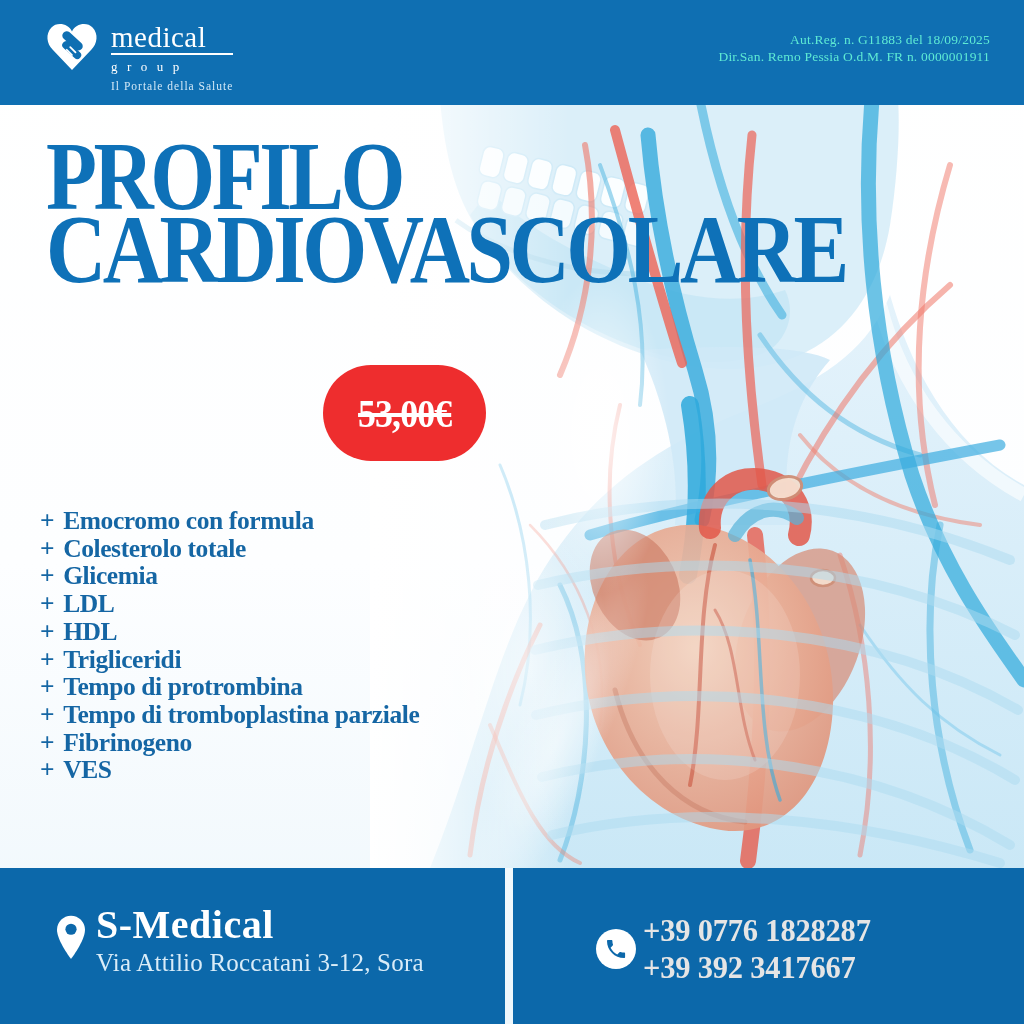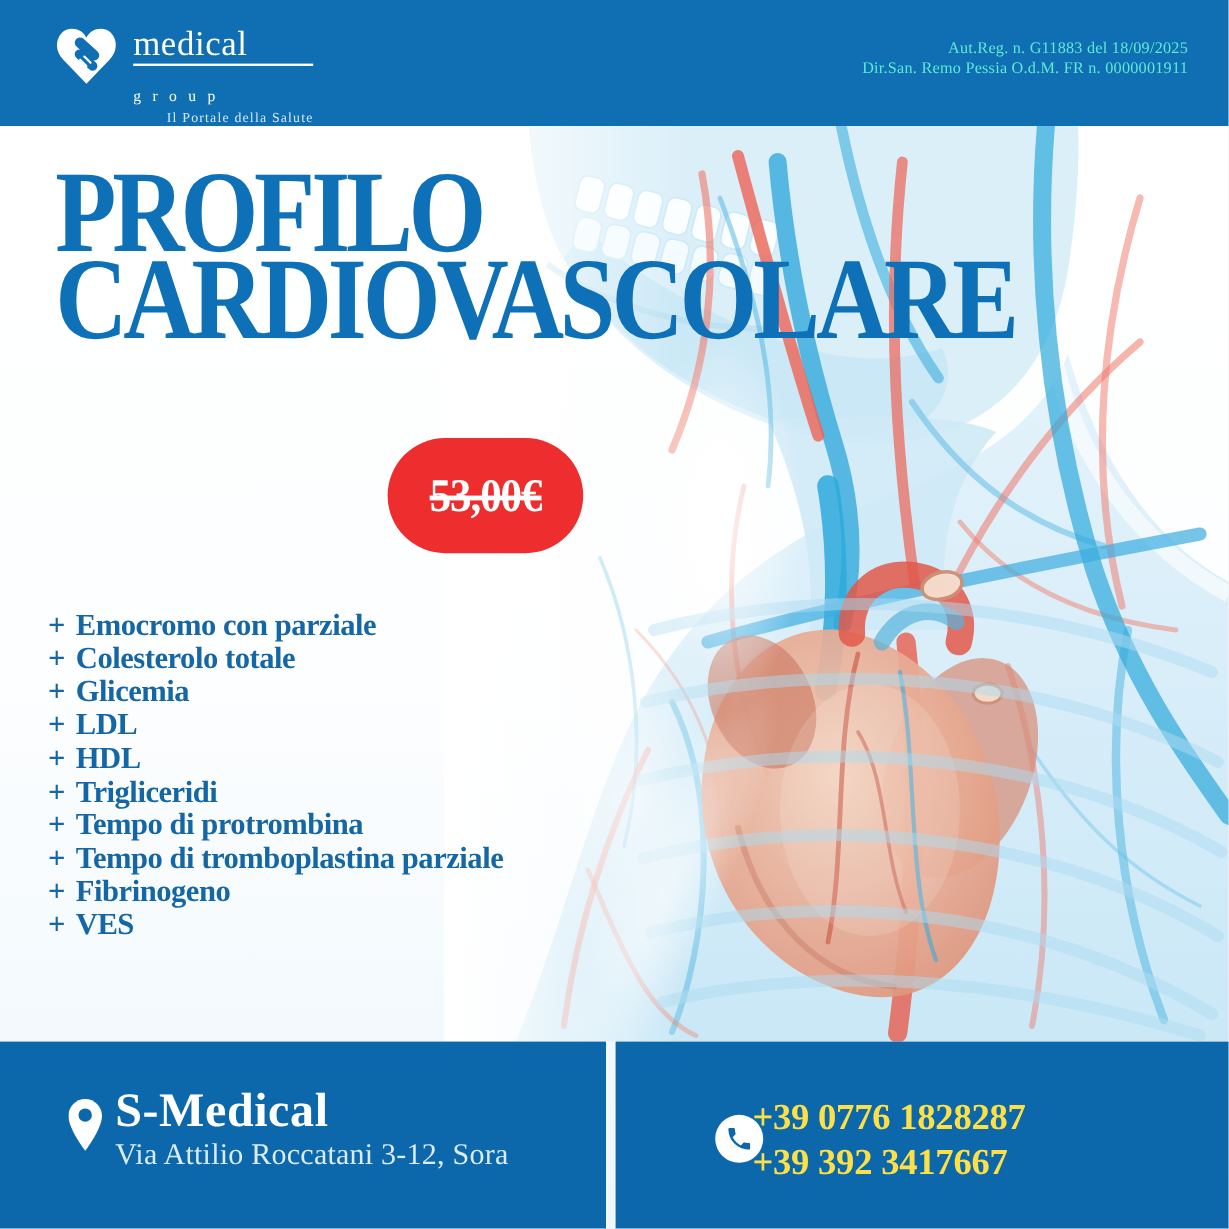--- a/index.html
+++ b/index.html
@@ -6,23 +6,23 @@
   .page{position:relative;width:1024px;height:1024px;overflow:hidden;
         background:linear-gradient(180deg,#ffffff 0%,#fdfeff 55%,#eef7fc 97%);
         font-family:Liberation Serif, serif;}
 
   
   .header{position:absolute;left:0;top:0;width:1024px;height:105px;background:#0f6fb2;}
   .logo{position:absolute;left:44px;top:17px;display:flex;align-items:flex-start;}
   .logo-heart{width:56px;height:62px;}
   .logo-text{margin-left:11px;color:#ffffff;margin-top:6px;}
   .logo-name{font-size:29px;font-weight:500;letter-spacing:.5px;line-height:28px;}
-  .logo-sub{border-top:2px solid #ffffff;margin-top:2px;padding-top:18px;
+  .logo-sub{border-top:2px solid #ffffff;margin-top:2px;padding-top:5px;
             font-size:13px;font-weight:500;letter-spacing:9.5px;line-height:14px;}
-  .logo-tagline{margin-top:6px;font-size:11.5px;font-weight:500;color:#d4e9f7;letter-spacing:1px;margin-left:28px;}
+  .logo-tagline{margin-top:6px;font-size:11.5px;font-weight:500;color:#d4e9f7;letter-spacing:1px;}
   .reg{position:absolute;right:34px;top:31px;text-align:right;color:#5eead4;
        font-size:13.5px;line-height:17px;font-weight:500;letter-spacing:.2px;}
 
   
   .anatomy{position:absolute;left:0;top:105px;width:1024px;height:763px;pointer-events:none;}
 
   
   .title{position:absolute;left:46px;top:140px;margin:0;color:#0e71b8;}
   .title span{display:block;font-size:97px;line-height:73px;font-weight:700;
               letter-spacing:-4px;transform:scaleX(.86);transform-origin:left top;white-space:nowrap;}
@@ -48,21 +48,21 @@
   .foot-box{position:absolute;top:868px;height:156px;background:#0c68aa;}
   .foot-left{left:0;width:505px;}
   .foot-right{left:513px;width:511px;}
   .pin{position:absolute;left:57px;top:47px;width:28px;height:46px;}
   .loc-text{position:absolute;left:96px;top:36px;color:#ffffff;}
   .loc-name{font-size:40px;font-weight:700;letter-spacing:.5px;line-height:42px;}
   .loc-addr{font-size:25px;font-weight:400;color:#d9ecf8;margin-top:3px;letter-spacing:.2px;}
   .phone-circle{position:absolute;left:83px;top:61px;width:40px;height:40px;border-radius:50%;
                 background:#ffffff;display:flex;align-items:center;justify-content:center;}
   .phone-circle svg{width:24px;height:24px;}
-  .phones{position:absolute;left:114px;top:45px;color:#fde047;font-size:30.5px;font-weight:700;
+  .phones{position:absolute;left:130px;top:45px;color:#e5e5e5;font-size:30.5px;font-weight:700;
           line-height:37px;letter-spacing:-.2px;white-space:nowrap;}
 </style>
 </head>
 <body>
 
 <div class="page">
 
   <svg class="anatomy" viewBox="0 0 1024 763" preserveAspectRatio="none" aria-hidden="true">
     <defs>
       <linearGradient id="bodyGrad" x1="0" y1="0" x2="0" y2="1">
@@ -203,21 +203,21 @@
   <h1 class="title">
     <span>PROFILO</span>
     <span>CARDIOVASCOLARE</span>
   </h1>
 
   <div class="price-old">
     <span>53,00€</span>
   </div>
 
   <ul class="tests">
-    <li><span class="plus">+</span><span>Emocromo con parziale</span></li>
+    <li><span class="plus">+</span><span>Emocromo con formula</span></li>
     <li><span class="plus">+</span><span>Colesterolo totale</span></li>
     <li><span class="plus">+</span><span>Glicemia</span></li>
     <li><span class="plus">+</span><span>LDL</span></li>
     <li><span class="plus">+</span><span>HDL</span></li>
     <li><span class="plus">+</span><span>Trigliceridi</span></li>
     <li><span class="plus">+</span><span>Tempo di protrombina</span></li>
     <li><span class="plus">+</span><span>Tempo di tromboplastina parziale</span></li>
     <li><span class="plus">+</span><span>Fibrinogeno</span></li>
     <li><span class="plus">+</span><span>VES</span></li>
   </ul>

